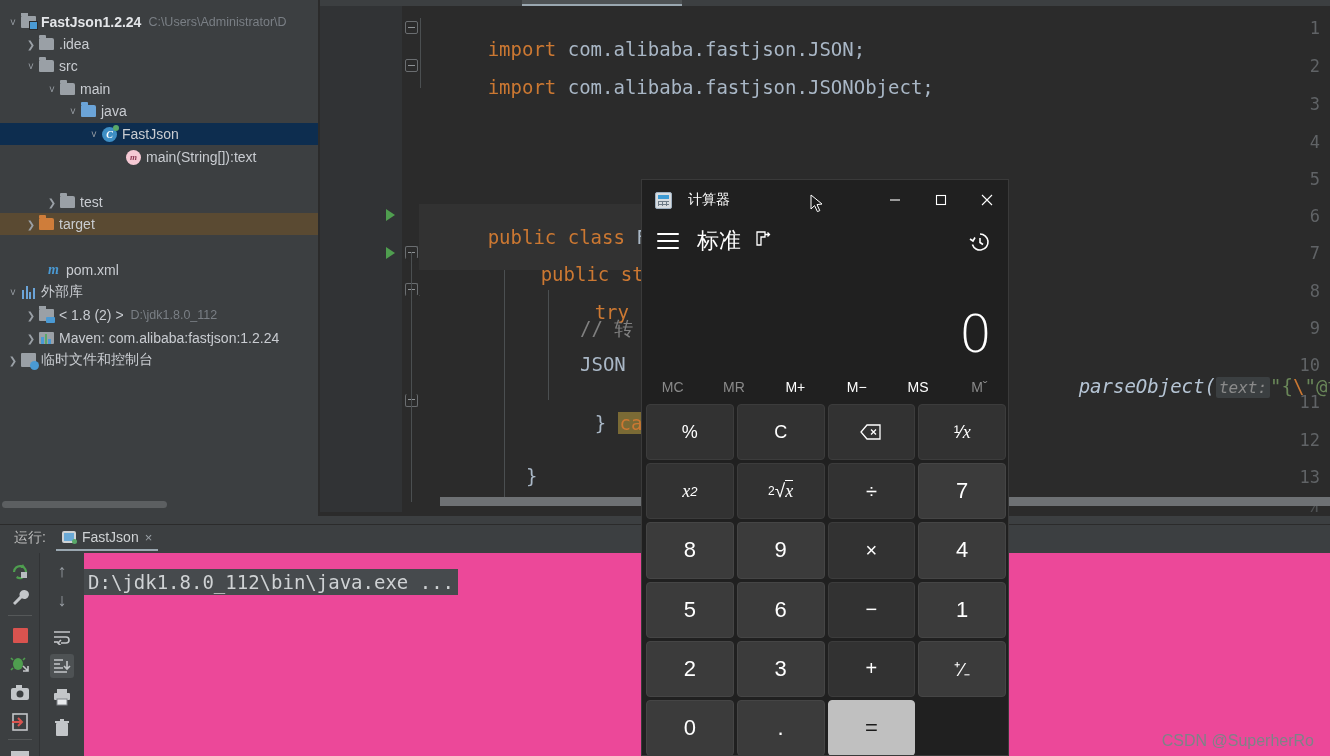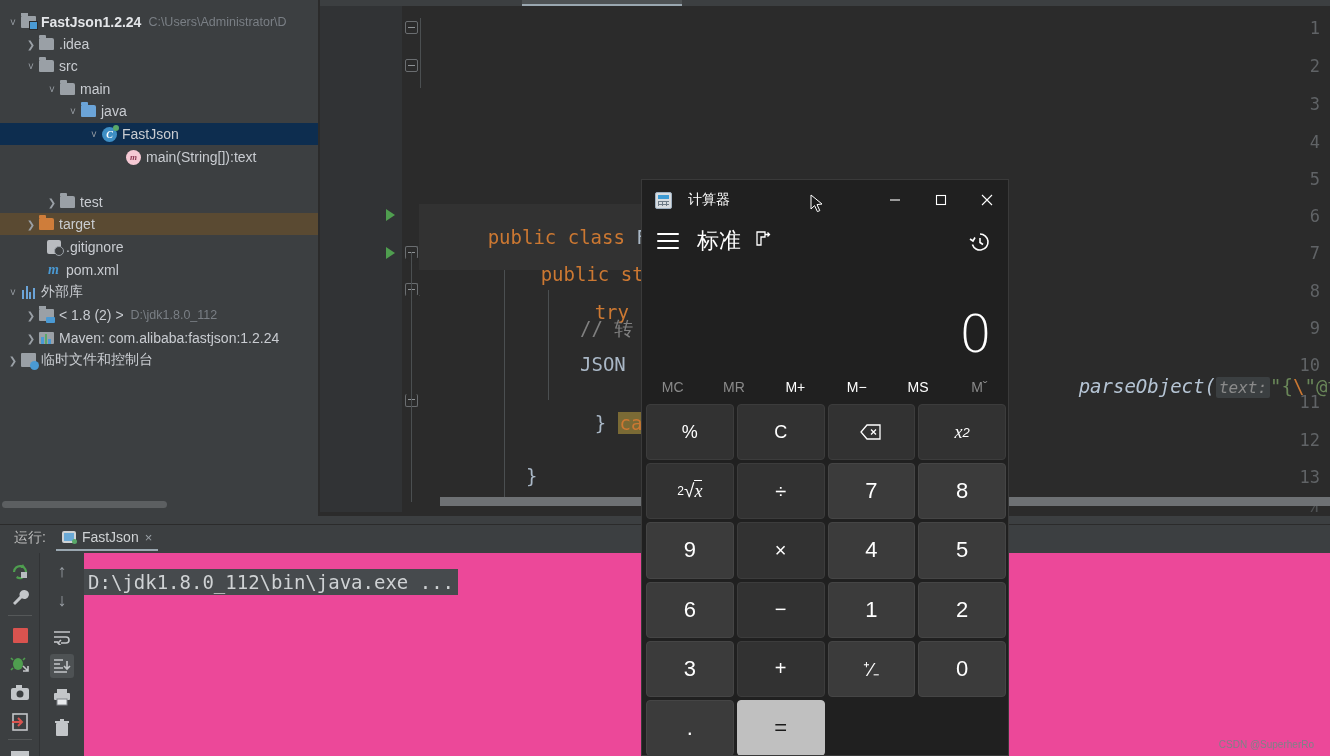--- a/index.html
+++ b/index.html
@@ -189,21 +189,21 @@
     background:#ec4899; color:#bbbbbb;
   }
   #run-console-line {
     position:absolute; left:0; top:16px;
     background:#464a4d; color:#cfd2d4;
     font-family:"DejaVu Sans Mono","Liberation Mono",monospace;
     font-size:19px; padding:2px 4px; white-space:pre;
   }
   #watermark {
     position:absolute; right:16px; bottom:14px;
-    color:#7e8287; font-size:10px;text-align:center;
+    color:#7e8287; font-size:16px;text-align:center;
   }
 
   
   #calculator {
     position:absolute; left:641px; top:179px; width:368px; height:577px;
     background:#202020; border:1px solid #3a3a3a;
     overflow:hidden; color:#fff;
   }
   #calc-titlebar {
     position:absolute; left:0; top:0; width:368px; height:40px;
@@ -356,26 +356,20 @@
     </div>
 
     <div class="tree-row hl" style="top:213px;padding-left:24px">
       <span class="arrow">❯</span>
       <span class="tico">
           <i class="ic-folder orange"></i>
         </span>
       <span class="tlabel">target</span>
     </div>
 
-    <div class="tree-row" style="top:236px;padding-left:45px">
-      <span class="tico">
-          <i class="ic-git"></i>
-        </span>
-      <span class="tlabel">.gitignore</span>
-    </div>
 
     <div class="tree-row" style="top:259px;padding-left:45px">
       <span class="tico">
           <i class="ic-mvn">m</i>
         </span>
       <span class="tlabel">pom.xml</span>
     </div>
 
     <div class="tree-row" style="top:281px;padding-left:6px">
       <span class="arrow">˅</span>
@@ -452,20 +446,26 @@
     <div class="foldmark" style="top:59px"></div>
     <div class="foldmark pt" style="top:246px"></div>
     <div class="foldmark pt" style="top:283px"></div>
     <div class="foldmark" style="top:394px;border-top:none"></div>
 
     <div class="indentguide" style="left:91px;top:252px;height:250px"></div>
     <div class="indentguide" style="left:184px;top:252px;height:250px"></div>
     <div class="indentguide" style="left:228px;top:290px;height:110px"></div>
     <div class="indentguide" style="left:100px;top:18px;height:70px"></div>
 
+    <div class="codeline" style="left:99px;top:16px">
+      <span class="kw">import</span><span> com.alibaba.fastjson.JSON;</span>
+    </div>
+    <div class="codeline" style="left:99px;top:54px">
+      <span class="kw">import</span><span> com.alibaba.fastjson.JSONObject;</span>
+    </div>
     <div class="codeline selline" style="left:99px;top:204px;padding-right:280px">
       <span class="kw">public class</span><span class="cls"> Fas</span>
     </div>
     <div class="codeline" style="left:152px;top:241px">
       <span class="kw">public static</span>
     </div>
     <div class="codeline" style="left:206px;top:279px">
       <span class="kw">try</span><span> {</span>
     </div>
     <div class="codeline cmt" style="left:260px;top:316px">// 转</div>
@@ -637,20 +637,23 @@
     <div id="calc-keys">
       <div class="key fn">%</div>
       <div class="key fn">C</div>
       <div class="key fn">
         <svg width="22" height="16" viewBox="0 0 22 16">
             <path d="M7 1h13v14H7L1 8z" stroke="#ffffff" stroke-width="1.3" fill="none"></path>
             <path d="M11 5.5l5 5M16 5.5l-5 5" stroke="#ffffff" stroke-width="1.3"></path>
           </svg>
       </div>
 
+      <div class="key fn">
+          <span>¹⁄<span class="ital">x</span></span>
+        </div>
       <div class="key fn">
           <span class="ital">x</span>
           <span class="sup">2</span>
         </div>
       <div class="key fn">
           <span style="font-size:12px;vertical-align:super">2</span>
           <span style="font-size:19px">√</span>
           <span class="ital" style="border-top:1px solid #fff">x</span>
         </div>
       <div class="key op">÷</div>

